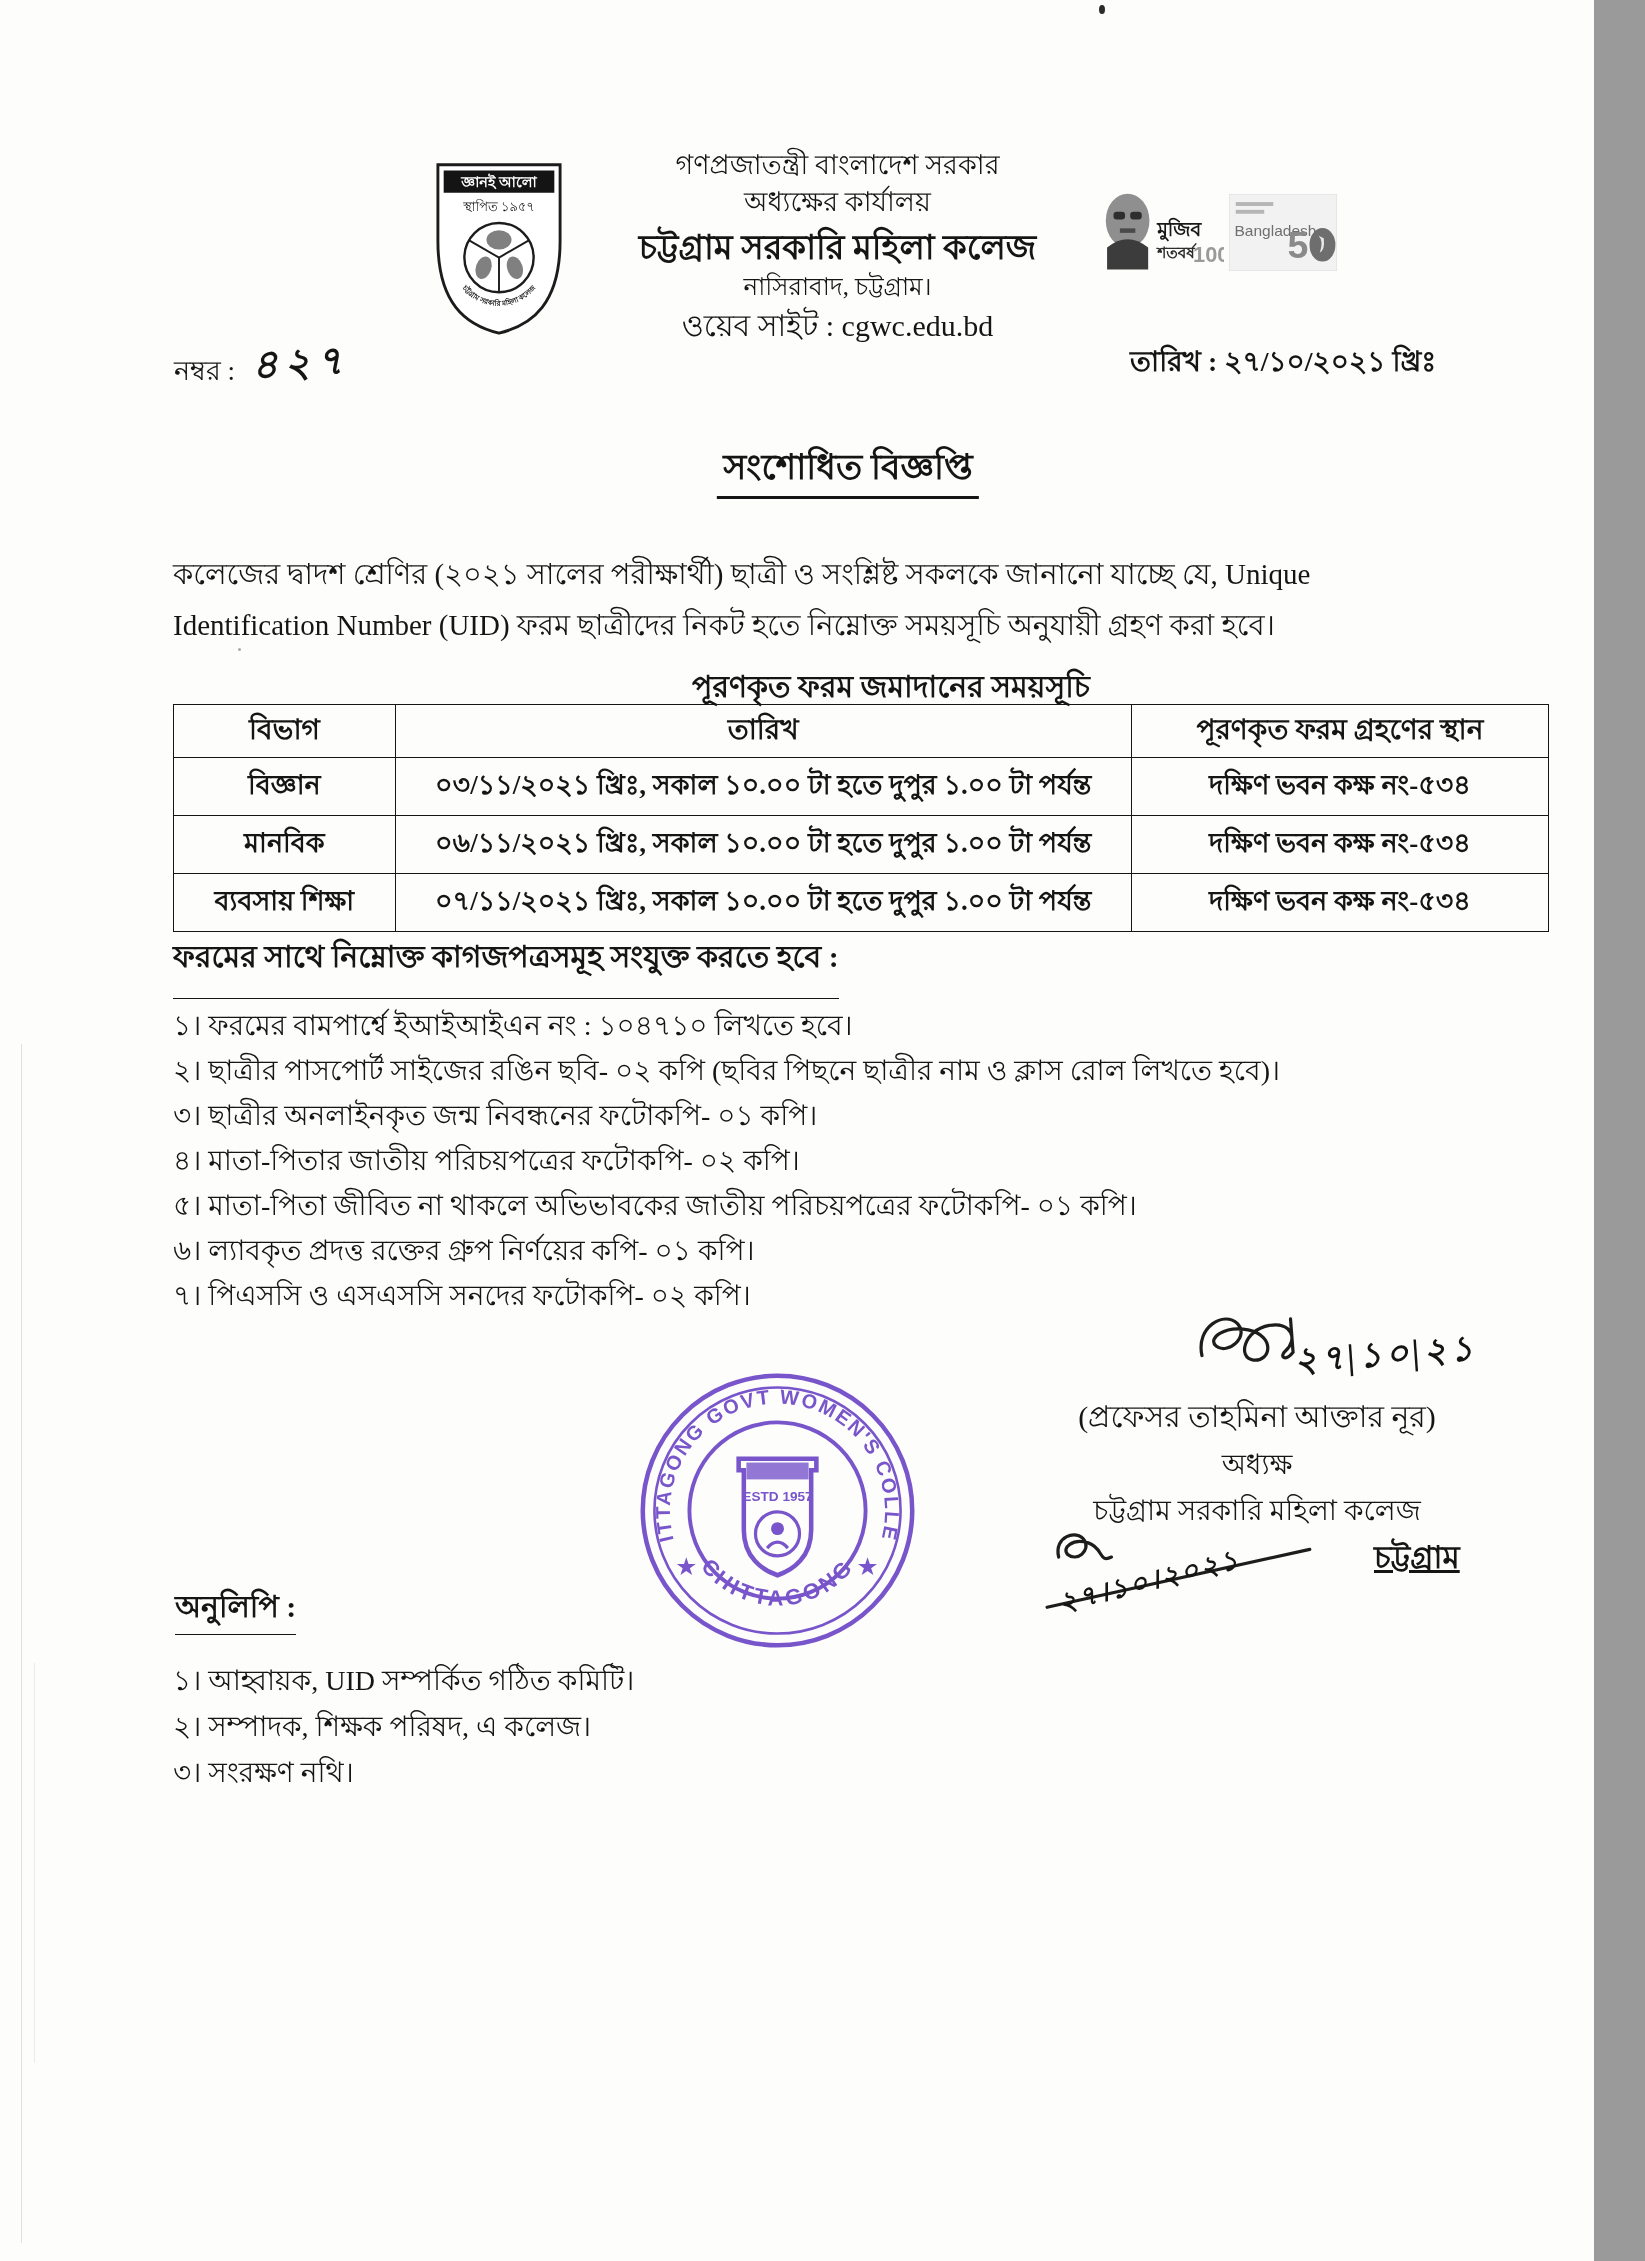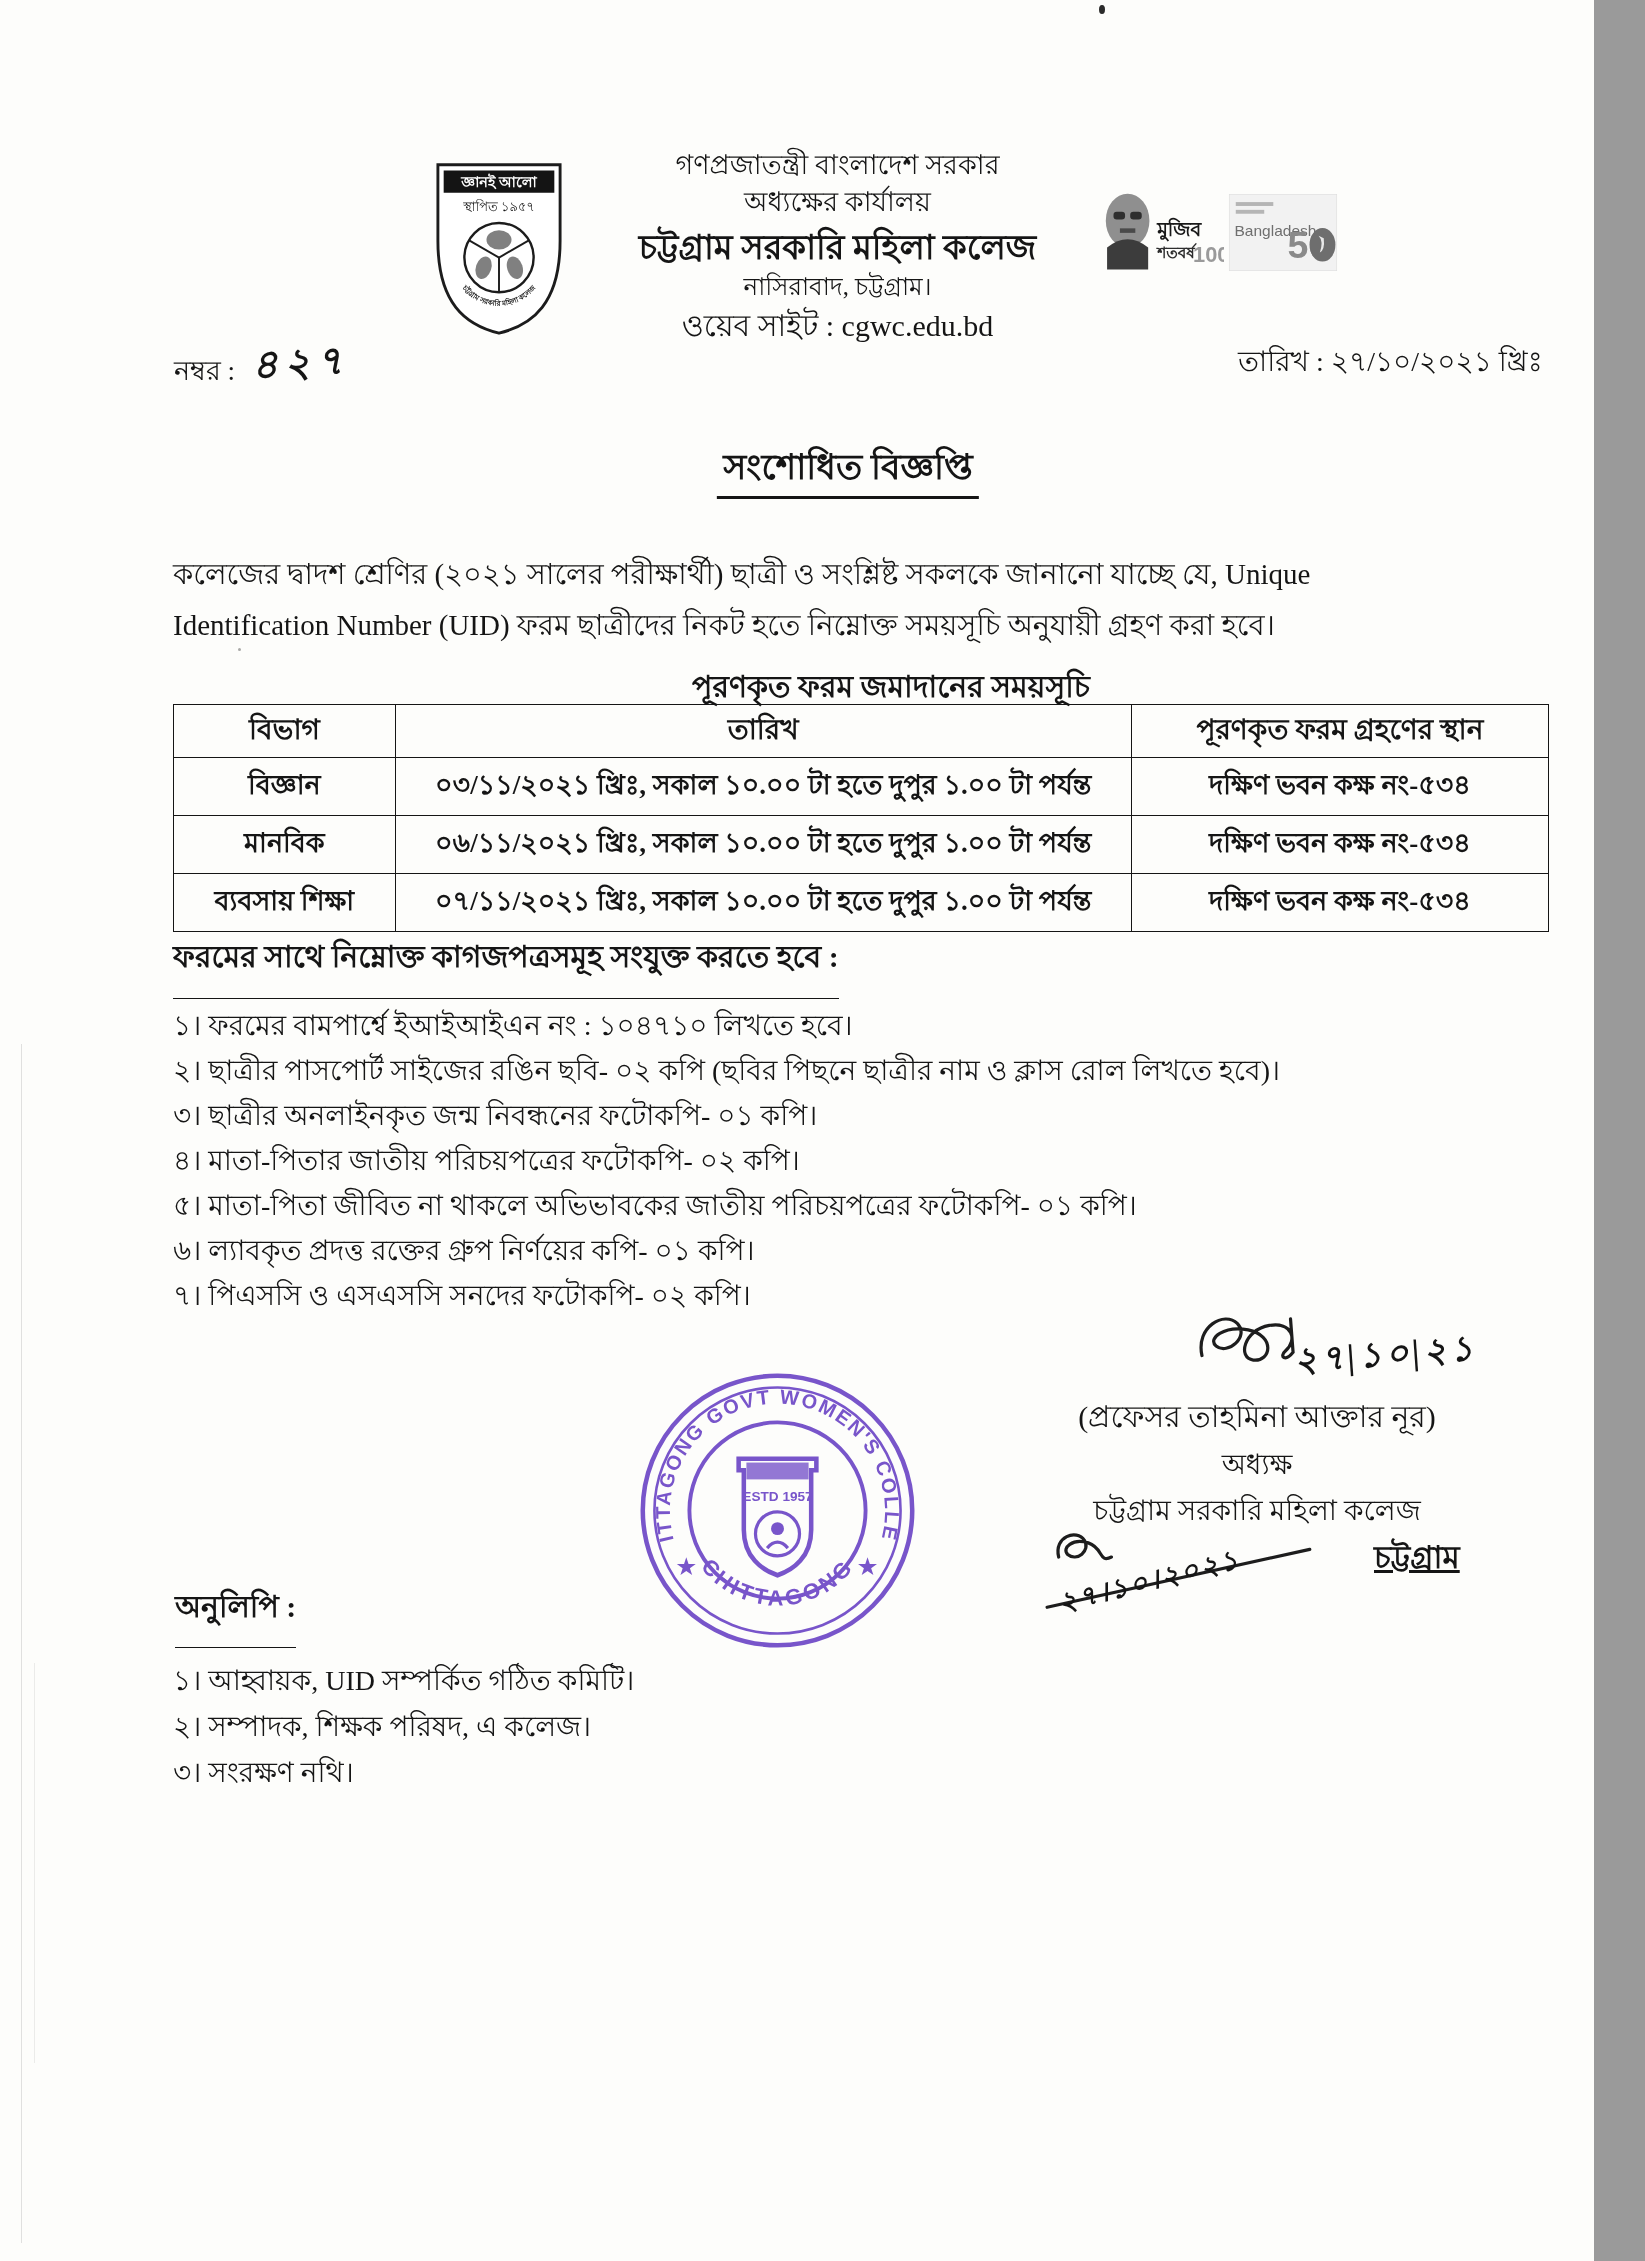--- a/index.html
+++ b/index.html
@@ -36,21 +36,21 @@
   .attach-item{font-size:28px;line-height:45px;white-space:nowrap;}
   
   .sig-date-top{font-size:35px;letter-spacing:3.9px;transform:rotate(-4deg);font-weight:bold;}
   .signatory{width:490px;text-align:center;}
   .sig-name{font-size:30px;line-height:39px;}
   .sig-desig{font-size:28px;line-height:37px;margin-top:10.3px;}
   .sig-org{font-size:28px;line-height:37px;margin-top:9px;}
   .sig-date-bot{font-size:27px;letter-spacing:2.6px;transform:rotate(-14deg);font-weight:bold;}
   .sig-place{font-size:31px;font-weight:bold;}
   
-  .copies-h{font-size:30px;font-weight:bold;border-bottom:1.9px solid #151515;padding-bottom:13px;display:inline-block;}
+  .copies-h{font-size:30px;font-weight:bold;border-bottom:1.9px solid #151515;padding-bottom:0;display:inline-block;}
   .copy-item{font-size:28px;line-height:46px;white-space:nowrap;}
   
   .scan-line{background:#c9c9c9;opacity:.55;}
   .speck{background:#2b2b2b;border-radius:50%;}
 </style>
 </head>
 <body>
 
 <div class="page">
 
@@ -105,21 +105,21 @@
       <text x="10" y="66" font-size="24" fill="#6f6f6f" font-family="Liberation Sans,sans-serif">Bangladesh</text>
       <text x="92" y="100" font-size="58" font-weight="bold" fill="#8a8a8a" font-family="Liberation Sans,sans-serif">50</text>
       <ellipse cx="146" cy="80" rx="20" ry="26" fill="#6e6e6e"></ellipse>
       <path d="M140,66 q8,8 2,26 q8,-4 6,-22 z" fill="#e8e8e8"></path>
     </svg>
   </div>
 
   <div class="abs num-line" style="left:174px;top:335px;">
     <span>নম্বর :</span><span class="hand num-value">৪২৭</span>
   </div>
-  <div class="abs date-line" style="left:1238px;top:340px;">
+  <div class="abs date-line" style="left:1130px;top:340px;font-weight:bold;">
     <span>তারিখ :</span>
     <span>২৭/১০/২০২১ খ্রিঃ</span>
   </div>
 
   <div class="abs" style="left:848px;top:440px;transform:translateX(-50%);">
     <span class="notice-title">সংশোধিত বিজ্ঞপ্তি</span>
   </div>
 
   <div class="abs body-par" style="left:173px;top:549px;">
     <div>কলেজের দ্বাদশ শ্রেণির (২০২১ সালের পরীক্ষার্থী) ছাত্রী ও সংশ্লিষ্ট সকলকে জানানো যাচ্ছে যে, Unique</div>

